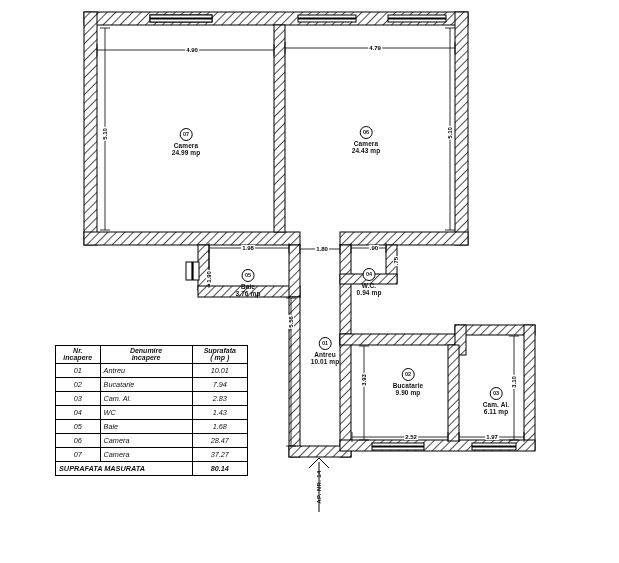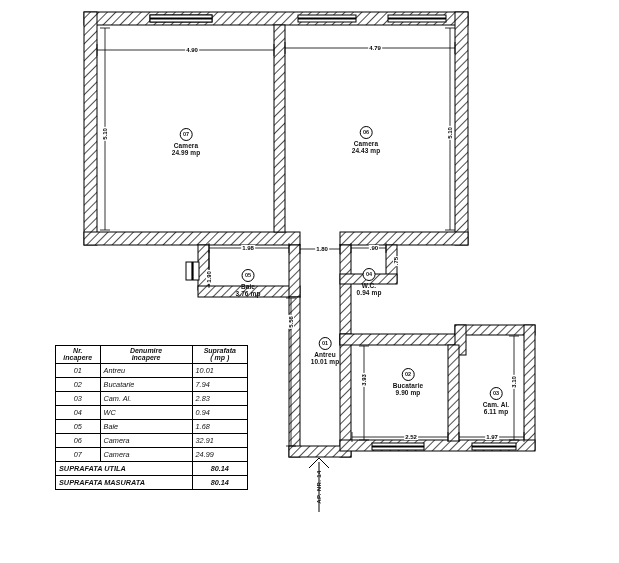--- a/index.html
+++ b/index.html
@@ -29,21 +29,21 @@
                  transform:translate(-50%,-50%) rotate(-90deg);}
 
   
   #legend{position:absolute;left:55px;top:345px;width:193px;
           border-collapse:collapse;background:#fff;}
   #legend td,#legend th{border:1px solid #000;font-size:7.3px;
           font-style:italic;padding:1px 3px;height:11px;}
   #legend th{font-weight:bold;text-align:center;line-height:1.05;font-size:7px;}
   .c-nr{width:40px;text-align:center;}
   .c-name{width:100px;text-align:left;padding-left:5px;}
-  .c-area{width:53px;text-align:left;}
+  .c-area{width:53px;text-align:center;}
   .tot td{font-weight:bold;font-size:7.6px;text-align:left;padding-left:5px;}
   .tot td.c-area{text-align:center;}
 </style>
 </head>
 <body>
 
 <svg id="plan" viewBox="0 0 619 563">
   <defs>
     <pattern id="hatch" width="6" height="6" patternTransform="rotate(45)" patternUnits="userSpaceOnUse">
       <rect width="6" height="6" fill="#ffffff"></rect>
@@ -223,39 +223,35 @@
         <td class="c-area">7.94</td>
       </tr>
       <tr>
         <td class="c-nr">03</td>
         <td class="c-name">Cam. Al.</td>
         <td class="c-area">2.83</td>
       </tr>
       <tr>
         <td class="c-nr">04</td>
         <td class="c-name">WC</td>
-        <td class="c-area">0.94</td>
+        <td class="c-area">1.43</td>
       </tr>
       <tr>
         <td class="c-nr">05</td>
         <td class="c-name">Baie</td>
         <td class="c-area">1.68</td>
       </tr>
       <tr>
         <td class="c-nr">06</td>
         <td class="c-name">Camera</td>
-        <td class="c-area">32.91</td>
+        <td class="c-area">28.47</td>
       </tr>
       <tr>
         <td class="c-nr">07</td>
         <td class="c-name">Camera</td>
-        <td class="c-area">24.99</td>
-      </tr>
-      <tr class="tot">
-        <td colspan="2">SUPRAFATA UTILA</td>
-        <td class="c-area">80.14</td>
+        <td class="c-area">37.27</td>
       </tr>
       <tr class="tot">
         <td colspan="2">SUPRAFATA MASURATA</td>
         <td class="c-area">80.14</td>
       </tr>
     </tbody>
 </table>
 
 </body></html>

